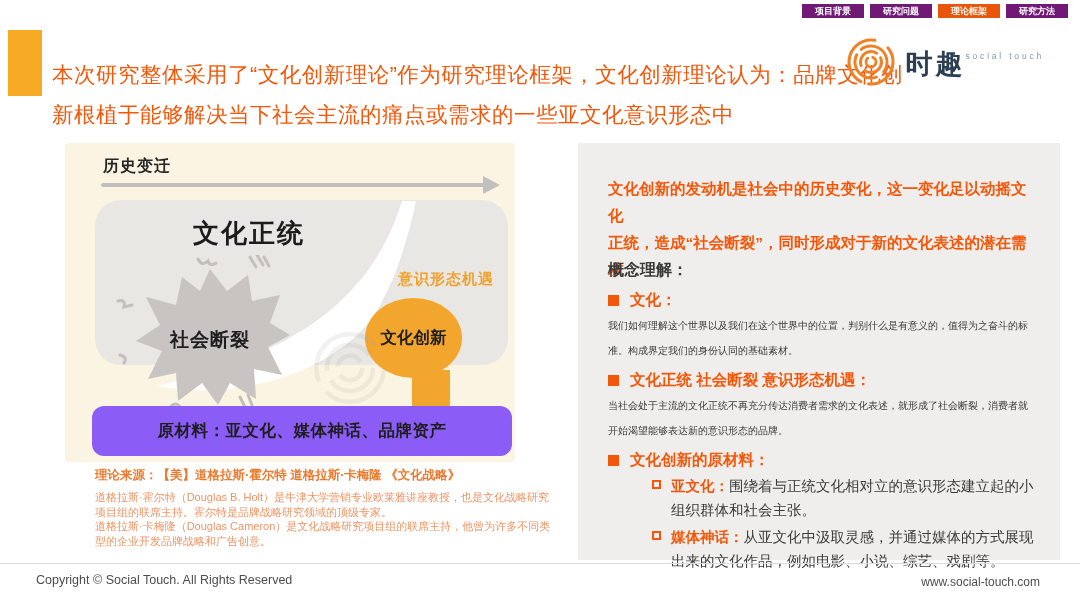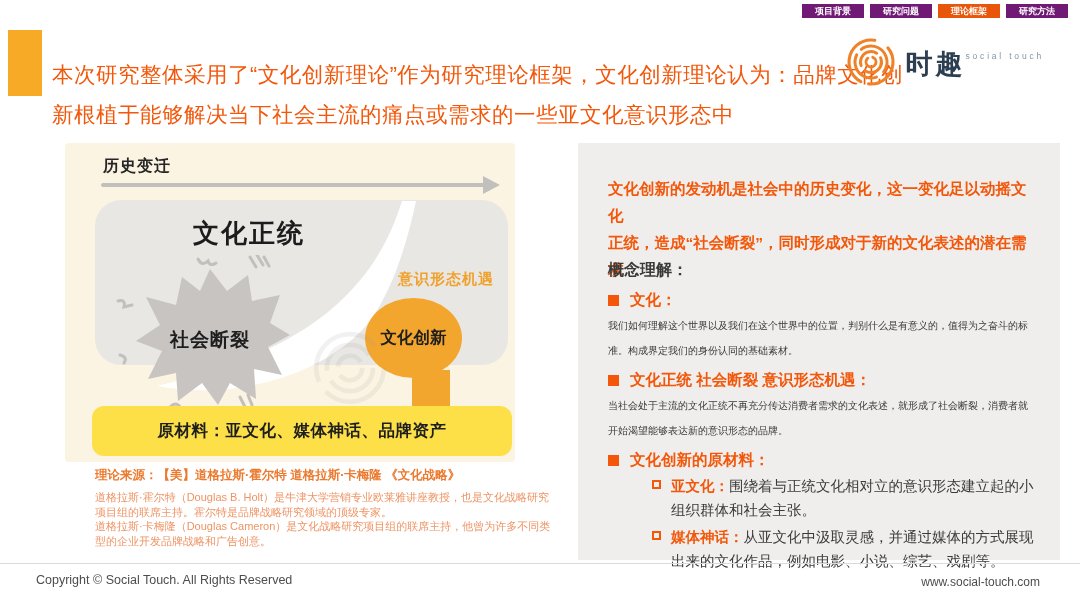--- a/index.html
+++ b/index.html
@@ -38,21 +38,21 @@
   .swoosh-svg { position:absolute; left:0; top:0; width:450px; height:319px; pointer-events:none; }
   .burst-wrap { position:absolute; left:45px; top:112px; width:200px; height:160px; }
   .burst-label { position:absolute; left:0; right:0; top:72px; text-align:center;
     font-size:19px; font-weight:bold; color:#1e1e1e; letter-spacing:1px; }
   .opp-label { position:absolute; left:333px; top:127px; font-size:15px; font-weight:bold; color:#f0a12c; letter-spacing:1px; }
   .innov-circle { position:absolute; left:300px; top:155px; width:97px; height:80px; border-radius:50%;
     background:#f3a62e; display:flex; align-items:center; justify-content:center; }
   .innov-label { font-size:16.5px; font-weight:bold; color:#1e1e1e; }
   .stem { position:absolute; left:347px; top:227px; width:38px; height:40px; background:#f3a62e; }
   .materials-bar { position:absolute; left:27px; top:263px; width:420px; height:50px; border-radius:12px;
-    background:#fde047; display:flex; align-items:center; justify-content:center; }
+    background:#8b5cf6; display:flex; align-items:center; justify-content:center; }
   .materials-label { font-size:16.5px; font-weight:bold; color:#1e1e1e; letter-spacing:0.5px; }
   .wm { position:absolute; opacity:0.13; pointer-events:none; }
 
   
   .source { position:absolute; left:95px; top:467px; width:456px; }
   .source-title { font-size:12.5px; font-weight:bold; color:#eb7a2f; margin-bottom:6px; }
   .source-note { font-size:11px; color:#ee9464; line-height:14.5px; }
 
   
   .rpanel { position:absolute; left:578px; top:143px; width:482px; height:417px;

